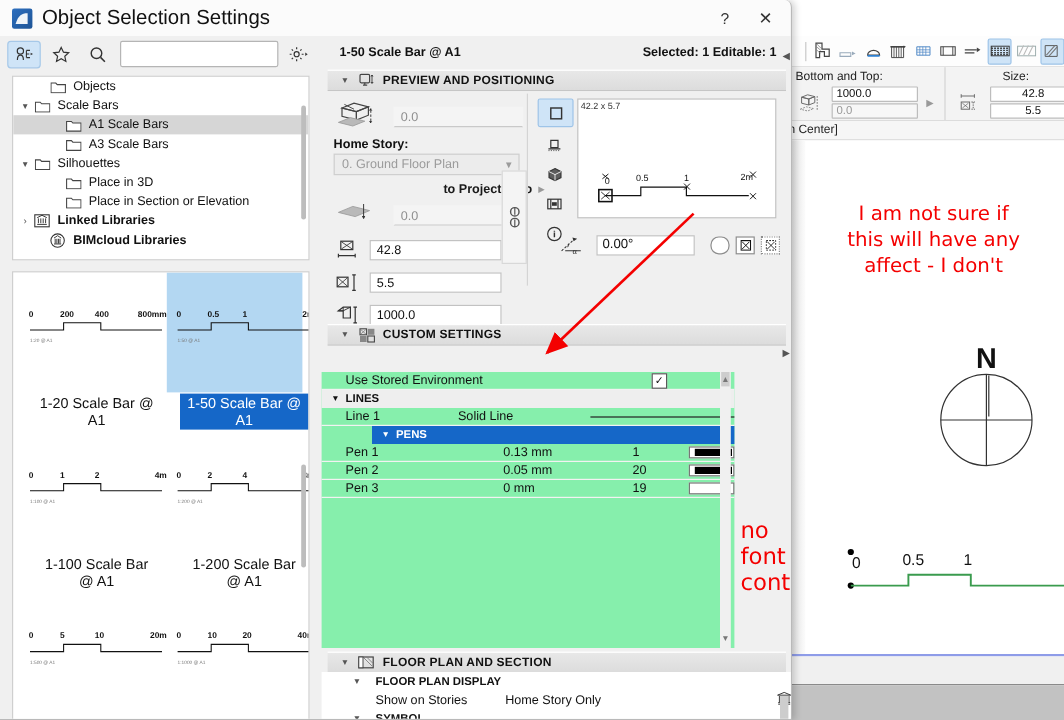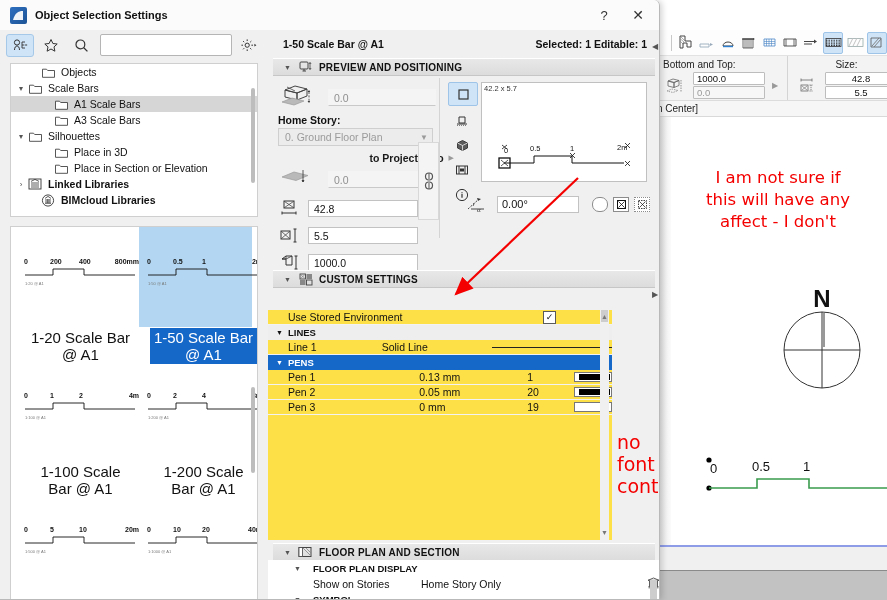--- a/index.html
+++ b/index.html
@@ -63,21 +63,21 @@
     position:absolute;left:0;top:0;width:660px;height:600px;
     background:#f0f0f0;border:1px solid #b9b9b9;border-top:none;border-left:none;
     box-sizing:border-box;box-shadow:2px 0 6px rgba(0,0,0,.18);
     border-radius:0 6px 0 0;overflow:hidden;
   }
   .titlebar{height:30px;background:#fbfbfb;display:flex;align-items:center;
     padding:0 4px 0 10px;box-sizing:border-box;}
   .title-ico{width:17px;height:17px;border-radius:2px;margin-right:8px;
     background:linear-gradient(135deg,#2d6fbf,#1e5496);display:flex;align-items:center;
     justify-content:center;flex:0 0 auto;}
-  .title-text{font-size:11px;color:#111;flex:1;font-weight:bold;}
+  .title-text{font-size:17px;color:#111;flex:1;}
   .title-btn{width:34px;height:28px;display:flex;align-items:center;justify-content:center;
     color:#333;font-size:13px;}
   .title-btn.close{font-size:14px;}
 
   
   .left-col{position:absolute;left:0;top:30px;width:268px;height:570px;background:#f0f0f0;}
   .lib-toolbar{height:30px;display:flex;align-items:center;padding:0 6px;box-sizing:border-box;gap:4px;}
   .lt-btn{width:26px;height:21px;display:flex;align-items:center;justify-content:center;
     border-radius:3px;color:#333;}
   .lt-btn.act{background:#cfe4f7;border:1px solid #a6c8e8;}
@@ -96,21 +96,21 @@
   .tree-lbl{white-space:nowrap;}
   .tree-lbl.bold{font-weight:bold;}
   .tree-scroll{position:absolute;right:2px;top:24px;width:4px;height:95px;background:#bdbdbd;border-radius:2px;}
 
   .grid-panel{position:absolute;left:10px;top:196px;width:248px;height:400px;background:#fff;
     border:1px solid #cfcfcf;box-sizing:border-box;overflow:hidden;}
   .grid-inner{display:grid;grid-template-columns:1fr 1fr;}
   .gcell{height:134px;position:relative;}
   .gcell .thumb{position:absolute;left:5px;top:0;right:5px;height:100px;}
   .gcell .thumb.sel{background:#b3d7f2;}
-  .gcell .cap{position:absolute;left:16px;right:0;top:101px;text-align:center;font-size:15px;color:#111;}
+  .gcell .cap{position:absolute;left:16px;right:0;top:101px;text-align:center;font-size:12px;color:#111;}
   .gcell .cap .capin{padding:1px 3px;display:inline-block;}
   .gcell .cap .capin.sel{background:#1567c8;color:#fff;}
   .grid-scroll{position:absolute;right:2px;top:160px;width:4px;height:86px;background:#bdbdbd;border-radius:2px;}
 
   
   .right-col{position:absolute;left:268px;top:30px;width:392px;height:570px;background:#f0f0f0;}
   .rc-header{height:28px;display:flex;align-items:center;justify-content:space-between;
     padding:0 13px 0 15px;box-sizing:border-box;font-size:10.5px;font-weight:bold;color:#111;}
   .sect-head{height:18px;background:linear-gradient(#e8e8e8,#dcdcdc);border-top:1px solid #fff;
     border-bottom:1px solid #c6c6c6;display:flex;align-items:center;padding-left:10px;
@@ -142,30 +142,30 @@
     border:1px solid #c0c0c0;box-sizing:border-box;overflow:hidden;}
   .pv-dim{position:absolute;left:2px;top:1px;font-size:7.5px;color:#333;}
   .angle-row{position:absolute;left:196px;top:118px;width:186px;display:flex;align-items:center;gap:5px;}
   .angle-fld{width:82px;height:17px;background:#fff;border:1px solid #c2c2c2;font-size:11px;
     color:#111;line-height:15px;padding:0 4px;box-sizing:border-box;}
   .mini-btn{width:14px;height:13px;border:1px solid #8c8c8c;background:#fff;display:flex;
     align-items:center;justify-content:center;}
   .mini-btn.round{border-radius:7px;}
 
   
-  .cs-list{position:absolute;left:0;top:280px;width:344px;height:230px;background:#fde047;}
+  .cs-list{position:absolute;left:0;top:280px;width:344px;height:230px;background:#86efac;}
   .cs-row{height:15px;display:flex;align-items:center;font-size:10.5px;color:#111;
     border-bottom:1px solid #f2f2f2;box-sizing:border-box;}
   .cs-row .c1{width:160px;padding-left:20px;box-sizing:border-box;}
   .cs-row .c2{width:115px;}
   .cs-row .c3{width:50px;}
   .cs-row .c4{flex:1;display:flex;align-items:center;}
   .cs-grp{height:15px;background:#eeeeee;display:flex;align-items:center;font-size:9.5px;
     font-weight:bold;padding-left:8px;box-sizing:border-box;gap:5px;color:#111;}
-  .cs-grp.blue{background:#1567c8;color:#fff;}
+  .cs-grp.blue{background:#1567c8;color:#fff;margin-left:42px;}
   .cs-grp .tri{font-size:7px;}
   .chkb{width:11px;height:11px;border:1px solid #5a5a5a;background:#fff;display:inline-flex;
     align-items:center;justify-content:center;font-size:9px;color:#111;}
   .solidline{width:120px;height:1px;background:#222;}
   .pen-sw{width:38px;height:10px;border:1px solid #777;background:#fff;position:relative;box-sizing:border-box;}
   .pen-sw i{position:absolute;left:4px;top:1px;right:1px;bottom:1px;background:#000;display:block;}
   .cs-scroll{position:absolute;right:3px;top:0;width:9px;height:230px;background:#f0f0f0;}
   .cs-scroll .thumbv{position:absolute;left:1px;top:0;width:7px;height:12px;background:#cdcdcd;}
   .cs-arrow{position:absolute;right:3px;width:9px;height:9px;display:flex;align-items:center;
     justify-content:center;font-size:7px;color:#777;}

